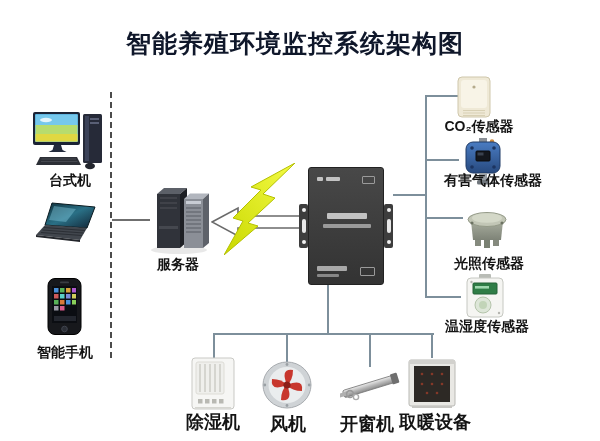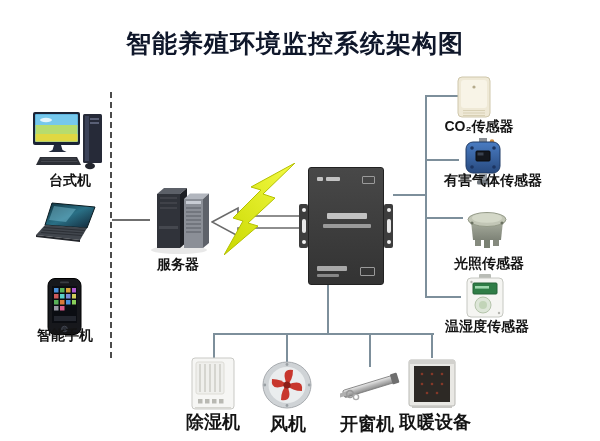--- a/index.html
+++ b/index.html
@@ -113,21 +113,21 @@
           <rect x="13" y="22" width="4.5" height="4.5" fill="#d97a3a"></rect>
           <rect x="19" y="22" width="4.5" height="4.5" fill="#4a90d9"></rect>
           <rect x="25" y="22" width="4" height="4.5" fill="#8ad05a"></rect>
         <rect x="7" y="28" width="4.5" height="4.5" fill="#9a9aa5"></rect>
           <rect x="13" y="28" width="4.5" height="4.5" fill="#d95a8a"></rect>
         <rect x="7" y="38" width="22" height="5" fill="#23262e"></rect>
       </g>
       <circle cx="17.5" cy="51" r="2.8" fill="#2b2e36" stroke="#41454f"></circle>
     </svg>
   </div>
-  <div class="lbl" style="left:20px;top:327px;width:90px;">智能手机</div>
+  <div class="lbl" style="left:20px;top:344px;width:90px;">智能手机</div>
 
   <div class="icon" style="left:145px;top:186px;width:66px;height:70px;">
     <svg width="66" height="70" viewBox="0 0 66 70">
       <ellipse cx="34" cy="64" rx="28" ry="4" fill="#d8d8d8" opacity="0.6"></ellipse>
       <rect x="12" y="8" width="23" height="54" fill="#30333a"></rect>
       <path d="M12 8 L19 2 L42 2 L35 8 Z" fill="#5c6068"></path>
       <path d="M35 8 L42 2 L42 56 L35 62 Z" fill="#1e2025"></path>
       <path d="M15 12 L32 12 M15 17 L32 17 M15 22 L32 22" stroke="#45484f" stroke-width="1.5"></path>
       <rect x="14" y="40" width="19" height="3" fill="#45484f"></rect>
       <rect x="39" y="13" width="19" height="49" fill="#8b8f97"></rect>

